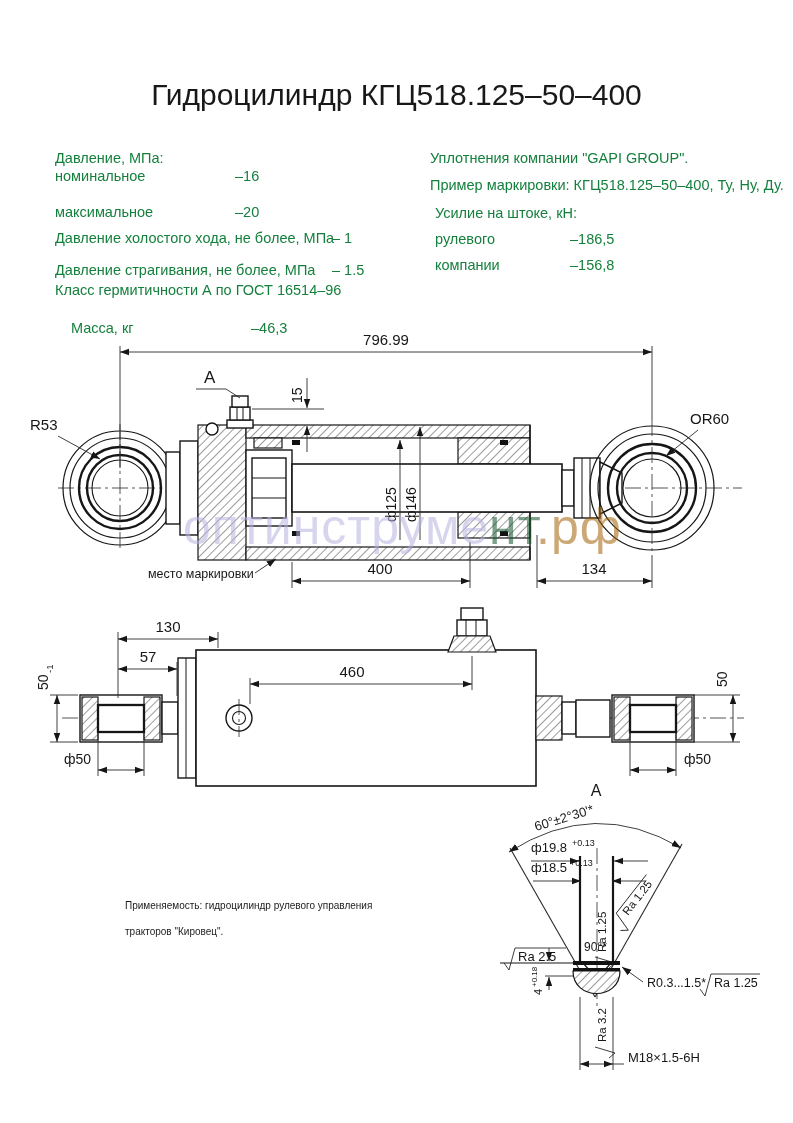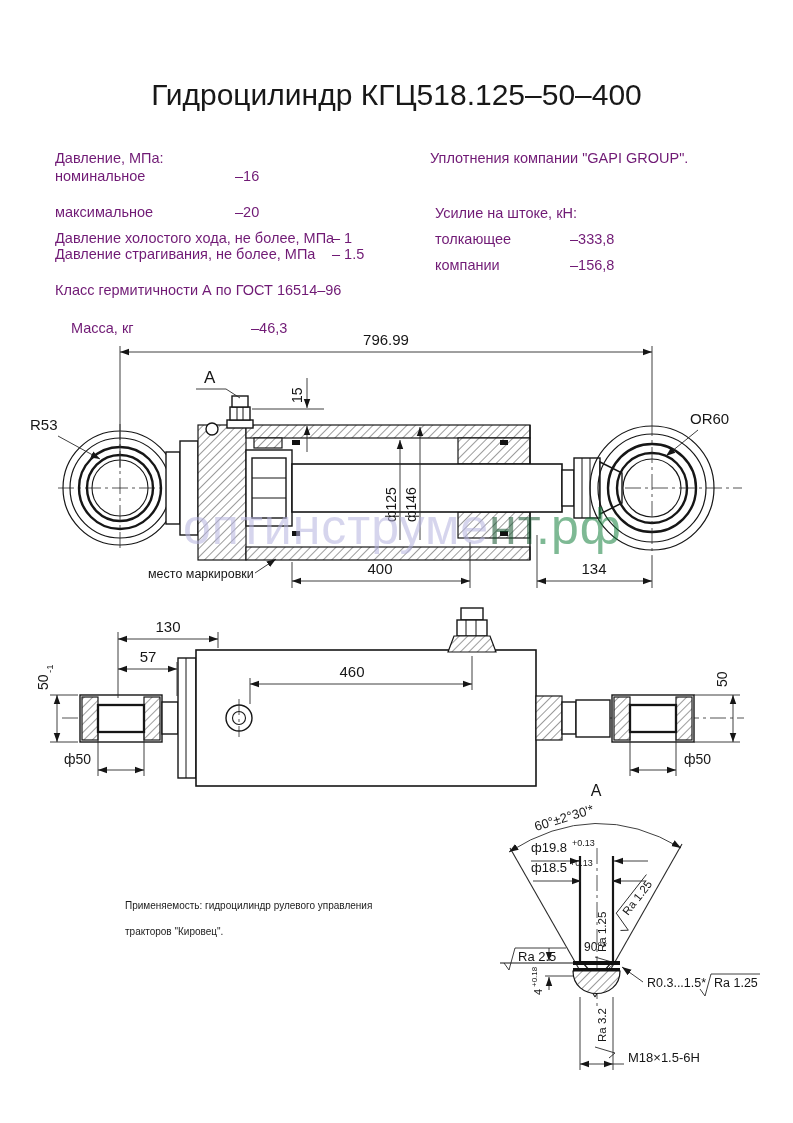--- a/index.html
+++ b/index.html
@@ -1,20 +1,20 @@
 <!DOCTYPE html>
 <html><head>
 <meta charset="utf-8">
 <style>
   html,body{margin:0;padding:0;background:#e8e8e8;}
   .page{position:relative;width:793px;height:1123px;background:#fff;margin:0 auto;
         font-family:"Liberation Sans",sans-serif;color:#1a1a1a;overflow:hidden;}
   .title{position:absolute;left:0;top:78px;width:100%;text-align:center;
          font-size:30px;letter-spacing:0px;color:#181818;}
-  .specs{position:absolute;font-size:14.5px;color:#701a75;}
+  .specs{position:absolute;font-size:14.5px;color:#15803d;}
   .specs .line{position:absolute;white-space:nowrap;}
   .specs .val{position:absolute;white-space:nowrap;}
   .app-note{position:absolute;left:125px;top:893px;font-size:10px;line-height:26px;color:#1c1c1c;}
   .wm{position:absolute;left:183px;top:498px;font-size:50px;font-weight:500;
       letter-spacing:1px;opacity:.55;white-space:nowrap;pointer-events:none;}
   svg{position:absolute;left:0;top:0;}
   svg text{fill:#161616;font-family:"Liberation Sans",sans-serif;}
   .o{fill:none;stroke:#161616;stroke-width:1.4;}
   .ow{fill:#fff;stroke:#161616;stroke-width:1.4;}
   .ob{fill:#fff;stroke:#161616;stroke-width:2.3;}
@@ -28,30 +28,31 @@
 
 <div class="page">
 
   <div class="title">Гидроцилиндр КГЦ518.125–50–400</div>
 
   <div class="specs" style="left:55px;top:150px;width:360px;height:185px;">
     <div class="line" style="top:0px;">Давление, МПа:</div>
     <div class="line" style="top:18px;"><span>номинальное</span><span class="val" style="left:180px;">–16</span></div>
     <div class="line" style="top:54px;"><span>максимальное</span><span class="val" style="left:180px;">–20</span></div>
     <div class="line" style="top:80px;"><span>Давление холостого хода, не более, МПа</span><span class="val" style="left:277px;">– 1</span></div>
-    <div class="line" style="top:96px;"><span>Давление страгивания, не более, МПа</span><span class="val" style="left:277px;">– 1.5</span></div>
+    <div class="line" style="top:112px;"><span>Давление страгивания, не более, МПа</span><span class="val" style="left:277px;">– 1.5</span></div>
     <div class="line" style="top:132px;"></div>
     <div class="line" style="top:132px;">Класс гермитичности А по ГОСТ 16514–96</div>
     <div class="line" style="top:170px;margin-left:16px;"><span>Масса, кг</span><span class="val" style="left:180px;text-align:right;">–46,3</span></div>
   </div>
 
   <div class="specs" style="left:430px;top:150px;width:340px;height:130px;">
     <div class="line" style="top:0px;">Уплотнения компании "GAPI GROUP".</div>
+    <div class="line" style="top:27px;">Пример маркировки: КГЦ518.125–50–400, Ту, Ну, Ду.</div>
     <div class="line" style="top:55px;left:5px;">Усилие на штоке, кН:</div>
-    <div class="line" style="top:81px;left:5px;"><span>толкающее</span><span class="val" style="left:135px;">–333,8</span></div>
+    <div class="line" style="top:81px;left:5px;"><span>рулевого</span><span class="val" style="left:135px;">–186,5</span></div>
     <div class="line" style="top:107px;left:5px;"><span>компании</span><span class="val" style="left:135px;">–156,8</span></div>
   </div>
 
   <svg width="793" height="1123" viewBox="0 0 793 1123">
     <defs>
       <pattern id="hp" width="6" height="6" patternUnits="userSpaceOnUse" patternTransform="rotate(45)">
         <rect width="6" height="6" fill="#fff"></rect>
         <line x1="0" y1="0" x2="0" y2="6" stroke="#3a3a3a" stroke-width="1"></line>
       </pattern>
       <marker id="arr" viewBox="0 0 10 10" refX="9.5" refY="5" markerWidth="11" markerHeight="11" orient="auto-start-reverse">
@@ -306,21 +307,21 @@
         <path class="d" d="M-16,3 l5,6 l6,-20"></path>
         <text x="0" y="0" font-size="11.5">Ra 3.2</text>
       </g>
       <line class="d" x1="580" y1="1064" x2="613" y2="1064" marker-start="url(#arr)" marker-end="url(#arr)"></line>
       <line class="d" x1="613" y1="1064" x2="624" y2="1064"></line>
       <text x="628" y="1062" font-size="13">M18×1.5-6H</text>
     </g>
   </svg>
 
   <div class="wm">
-    <span style="color:#b6b4e0;">оптинструме</span><span style="color:#14532d;">нт</span><span style="color:#15803d;">.рф</span>
+    <span style="color:#b6b4e0;">оптинструме</span><span style="color:#14532d;">нт</span><span style="color:#a16207;">.рф</span>
   </div>
 
   <div class="app-note">
     <div>Применяемость: гидроцилиндр рулевого управления</div>
     <div>тракторов "Кировец".</div>
   </div>
 
 </div>
 
 </body></html>

